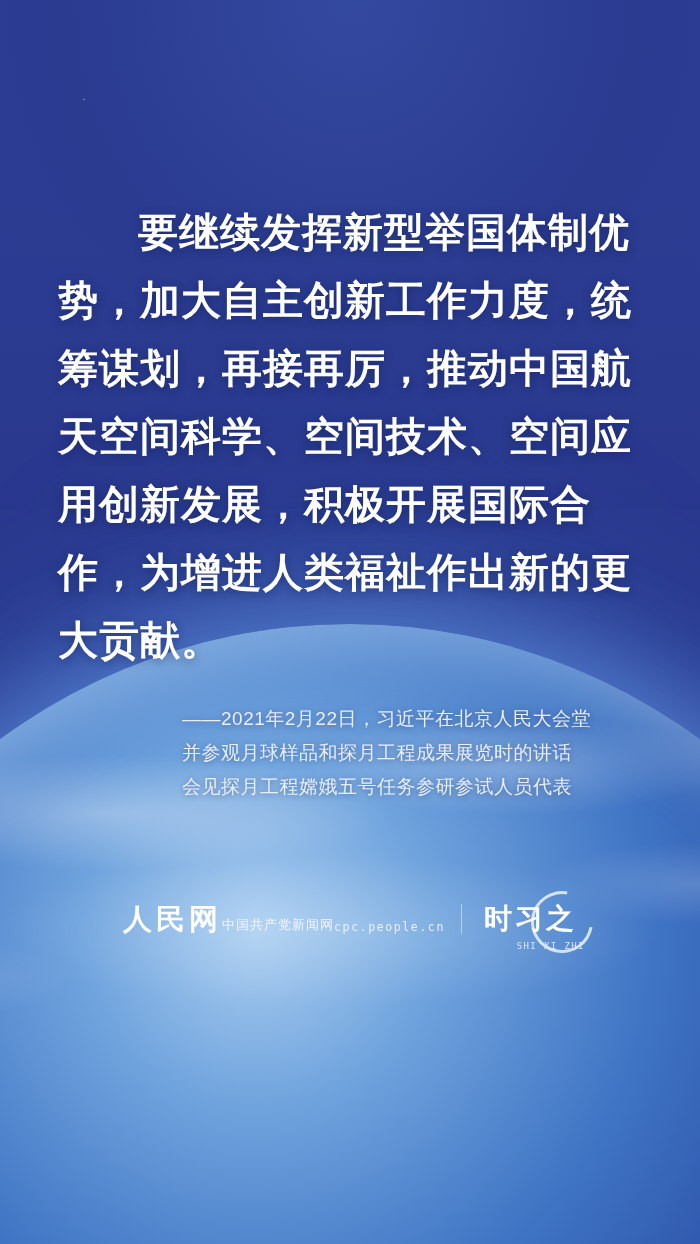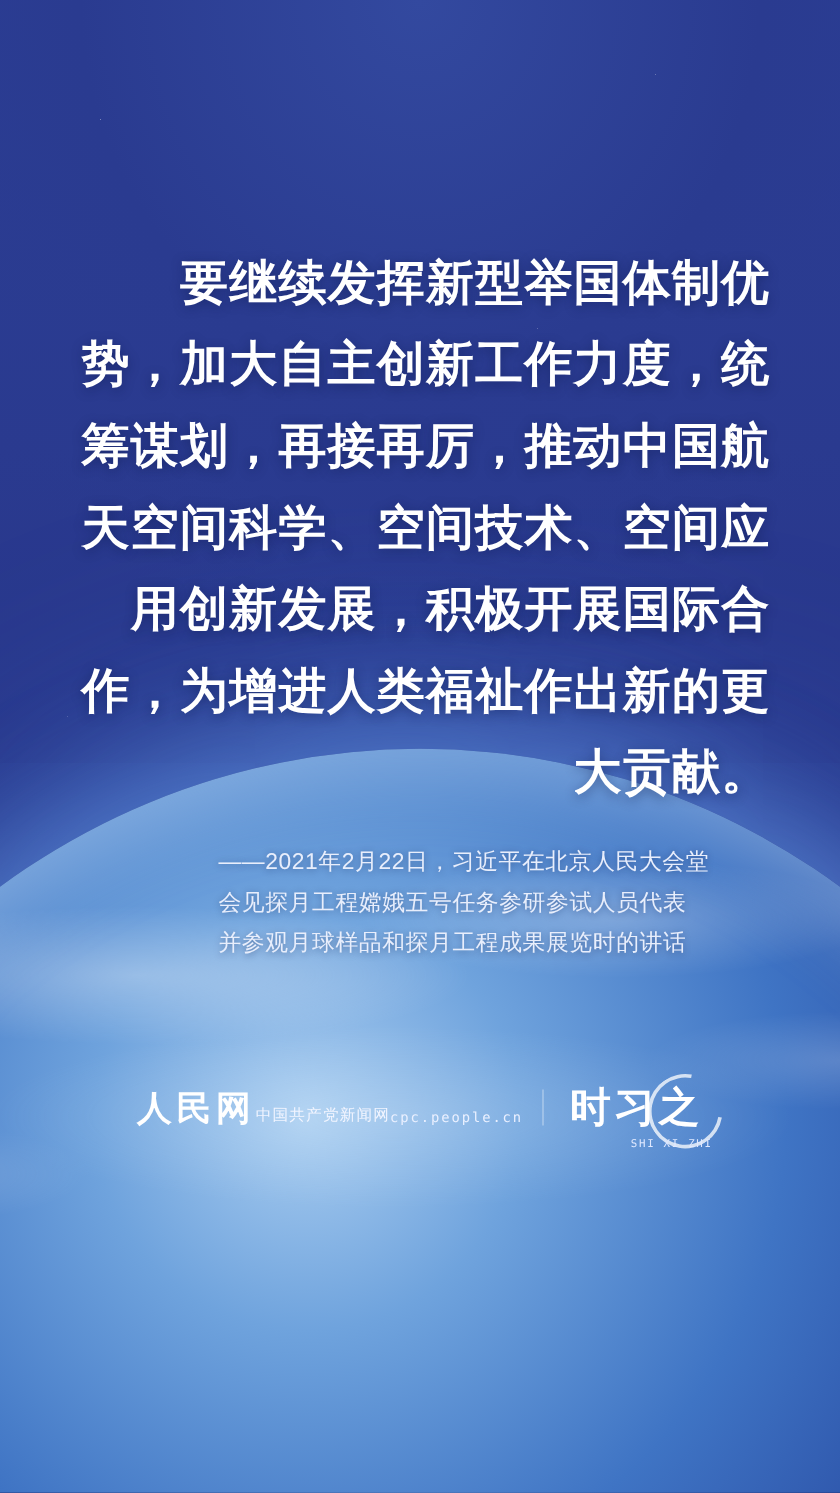--- a/index.html
+++ b/index.html
@@ -82,28 +82,27 @@
   .content {
     position: absolute;
     inset: 0;
     display: flex;
     flex-direction: column;
   }
 
   .quote {
     margin: 202px 58px 0 58px;
     color: #ffffff;
-    font-family: Liberation Sans, sans-serif;
+    font-family: Liberation Mono, monospace;
     font-weight: 700;
     font-size: 40px;
     line-height: 68px;
     letter-spacing: 1px;
     text-indent: 80px;
     text-shadow: 0 2px 10px rgba(10,22,70,.45);
-    text-align: right;
   }
 
   .attribution {
     margin: 24px 58px 0 auto;
     width: 460px;
     text-align: left;
     color: #e8eefc;
     font-size: 19px;
     line-height: 34px;
     letter-spacing: .5px;
@@ -160,21 +159,21 @@
     margin-top: -28px;
     border-radius: 50%;
     border: 3px solid rgba(255,255,255,.75);
     border-right-color: transparent;
     transform: rotate(-35deg);
   }
   .logo-shixi .zh {
     position: relative;
     font-family: "DejaVu Serif", "Liberation Serif", serif;
     font-weight: 700;
-    font-size: 34px;
+    font-size: 28px;
     letter-spacing: 3px;
   }
   .logo-shixi .py {
     position: absolute;
     right: -8px;
     bottom: -13px;
     font-family: "DejaVu Sans Mono", "Liberation Mono", monospace;
     font-size: 9px;
     letter-spacing: 1.4px;
     color: #dfe8ff;
@@ -189,22 +188,22 @@
   <div class="earth-glow"></div>
   <div class="earth">
     <div class="earth-clouds"></div>
   </div>
 
   <div class="content">
     <p class="quote">要继续发挥新型举国体制优势，加大自主创新工作力度，统筹谋划，再接再厉，推动中国航天空间科学、空间技术、空间应用创新发展，积极开展国际合作，为增进人类福祉作出新的更大贡献。</p>
 
     <div class="attribution">
       <div>——2021年2月22日，习近平在北京人民大会堂</div>
+      <div>并参观月球样品和探月工程成果展览时的讲话</div>
       <div>会见探月工程嫦娥五号任务参研参试人员代表</div>
-      <div>并参观月球样品和探月工程成果展览时的讲话</div>
     </div>
 
     <div class="logos">
       <div class="logo-people">
         <span class="cn">人民网</span>
         <span class="sub">中国共产党新闻网</span>
         <span class="url">cpc.people.cn</span>
       </div>
       <div class="logo-shixi">
         <span class="zh">时习之</span>

